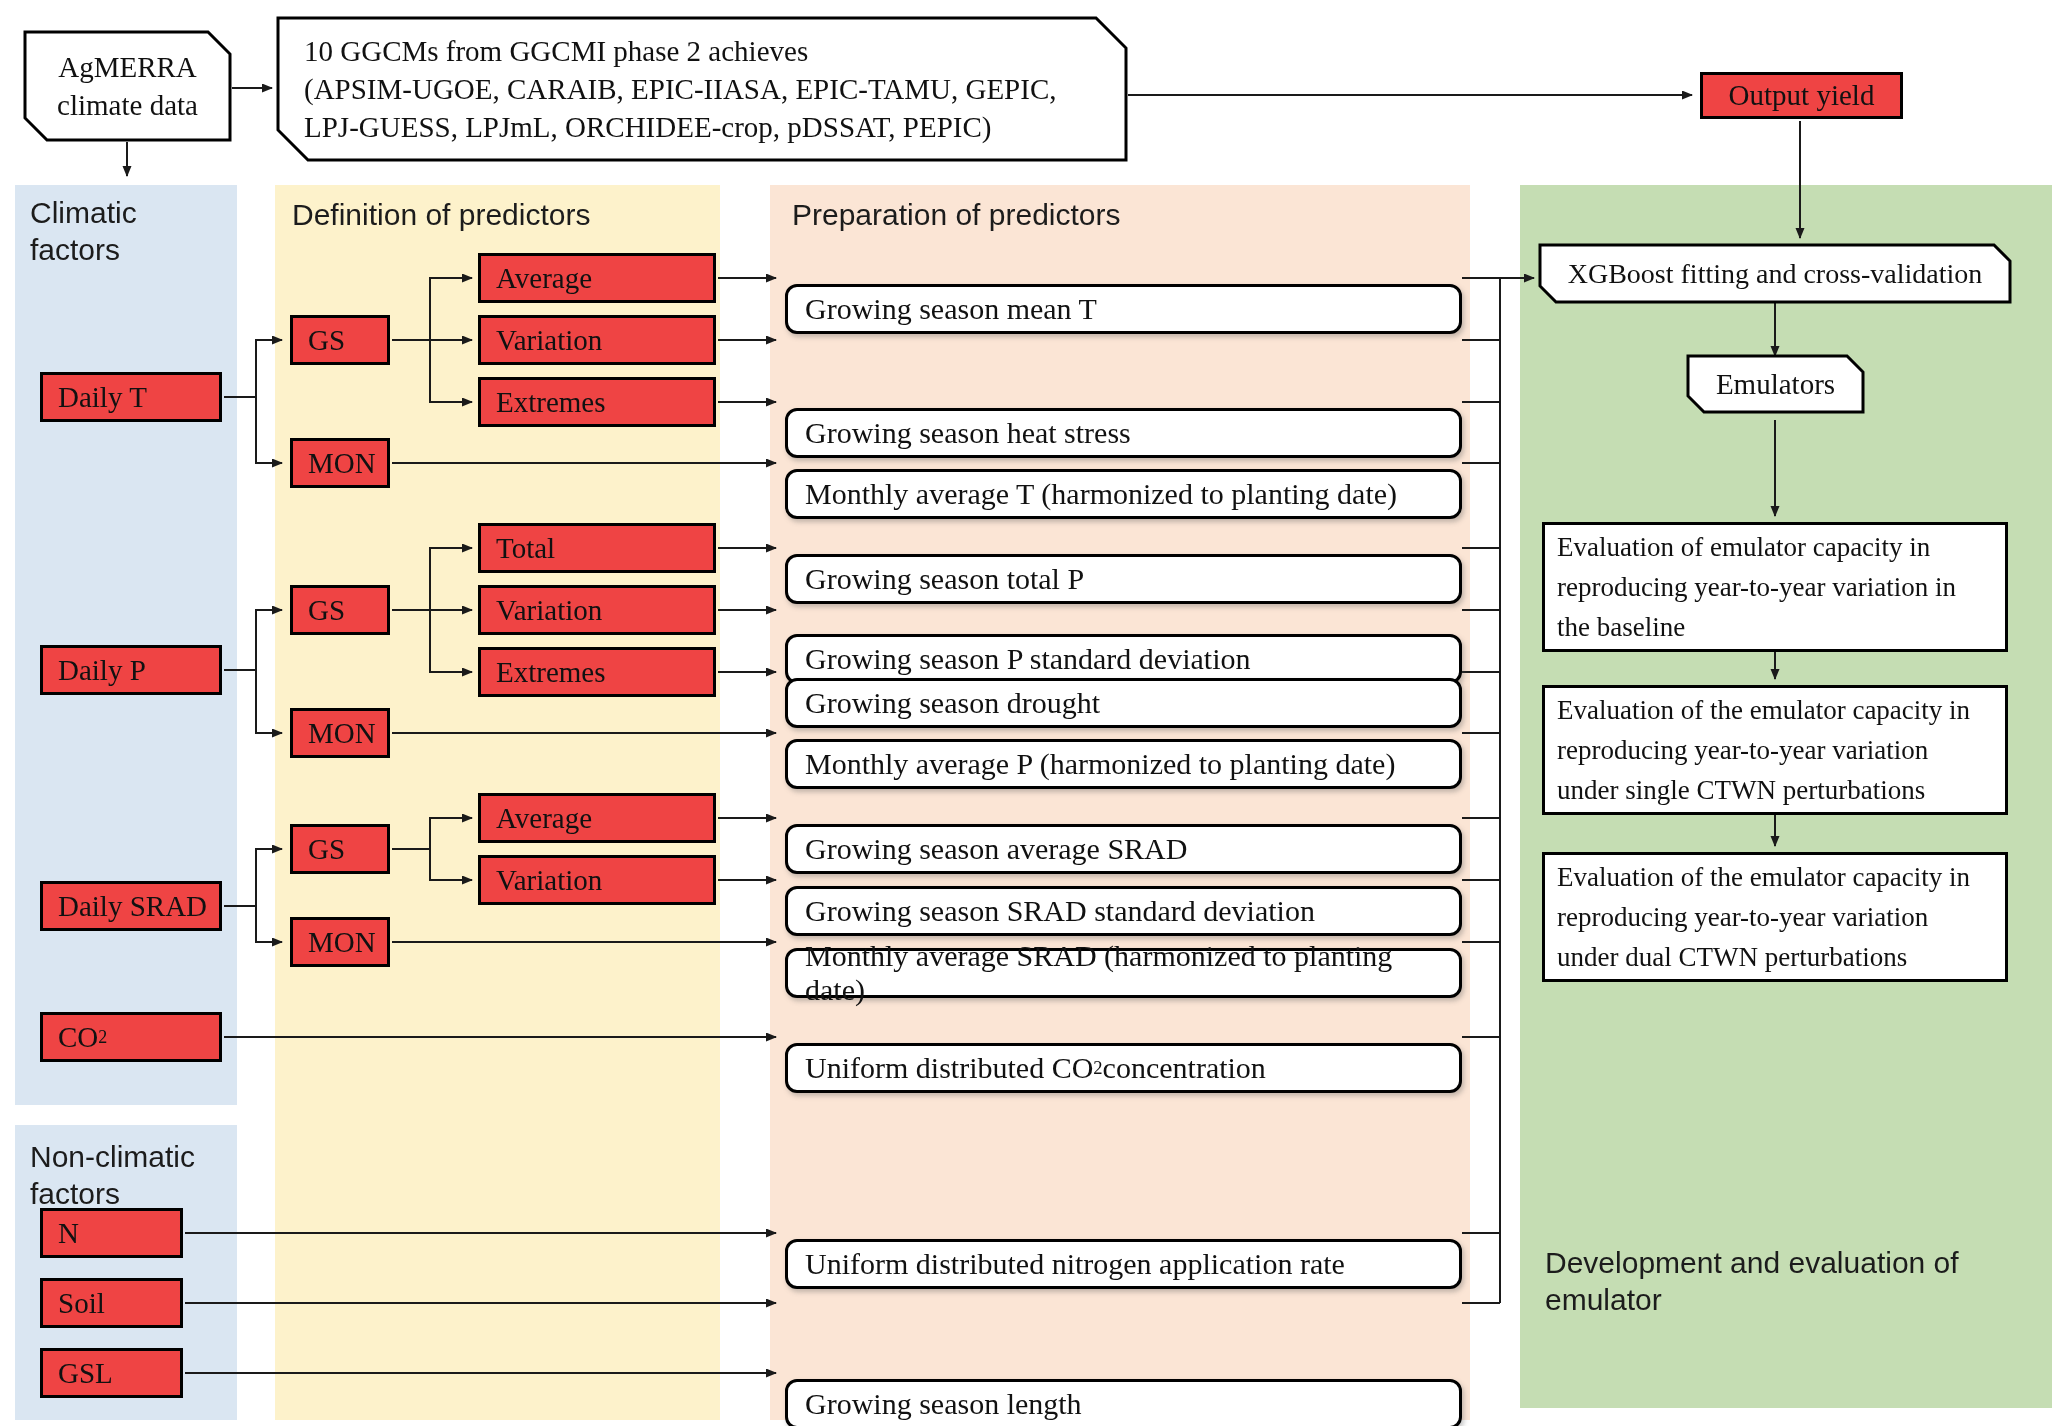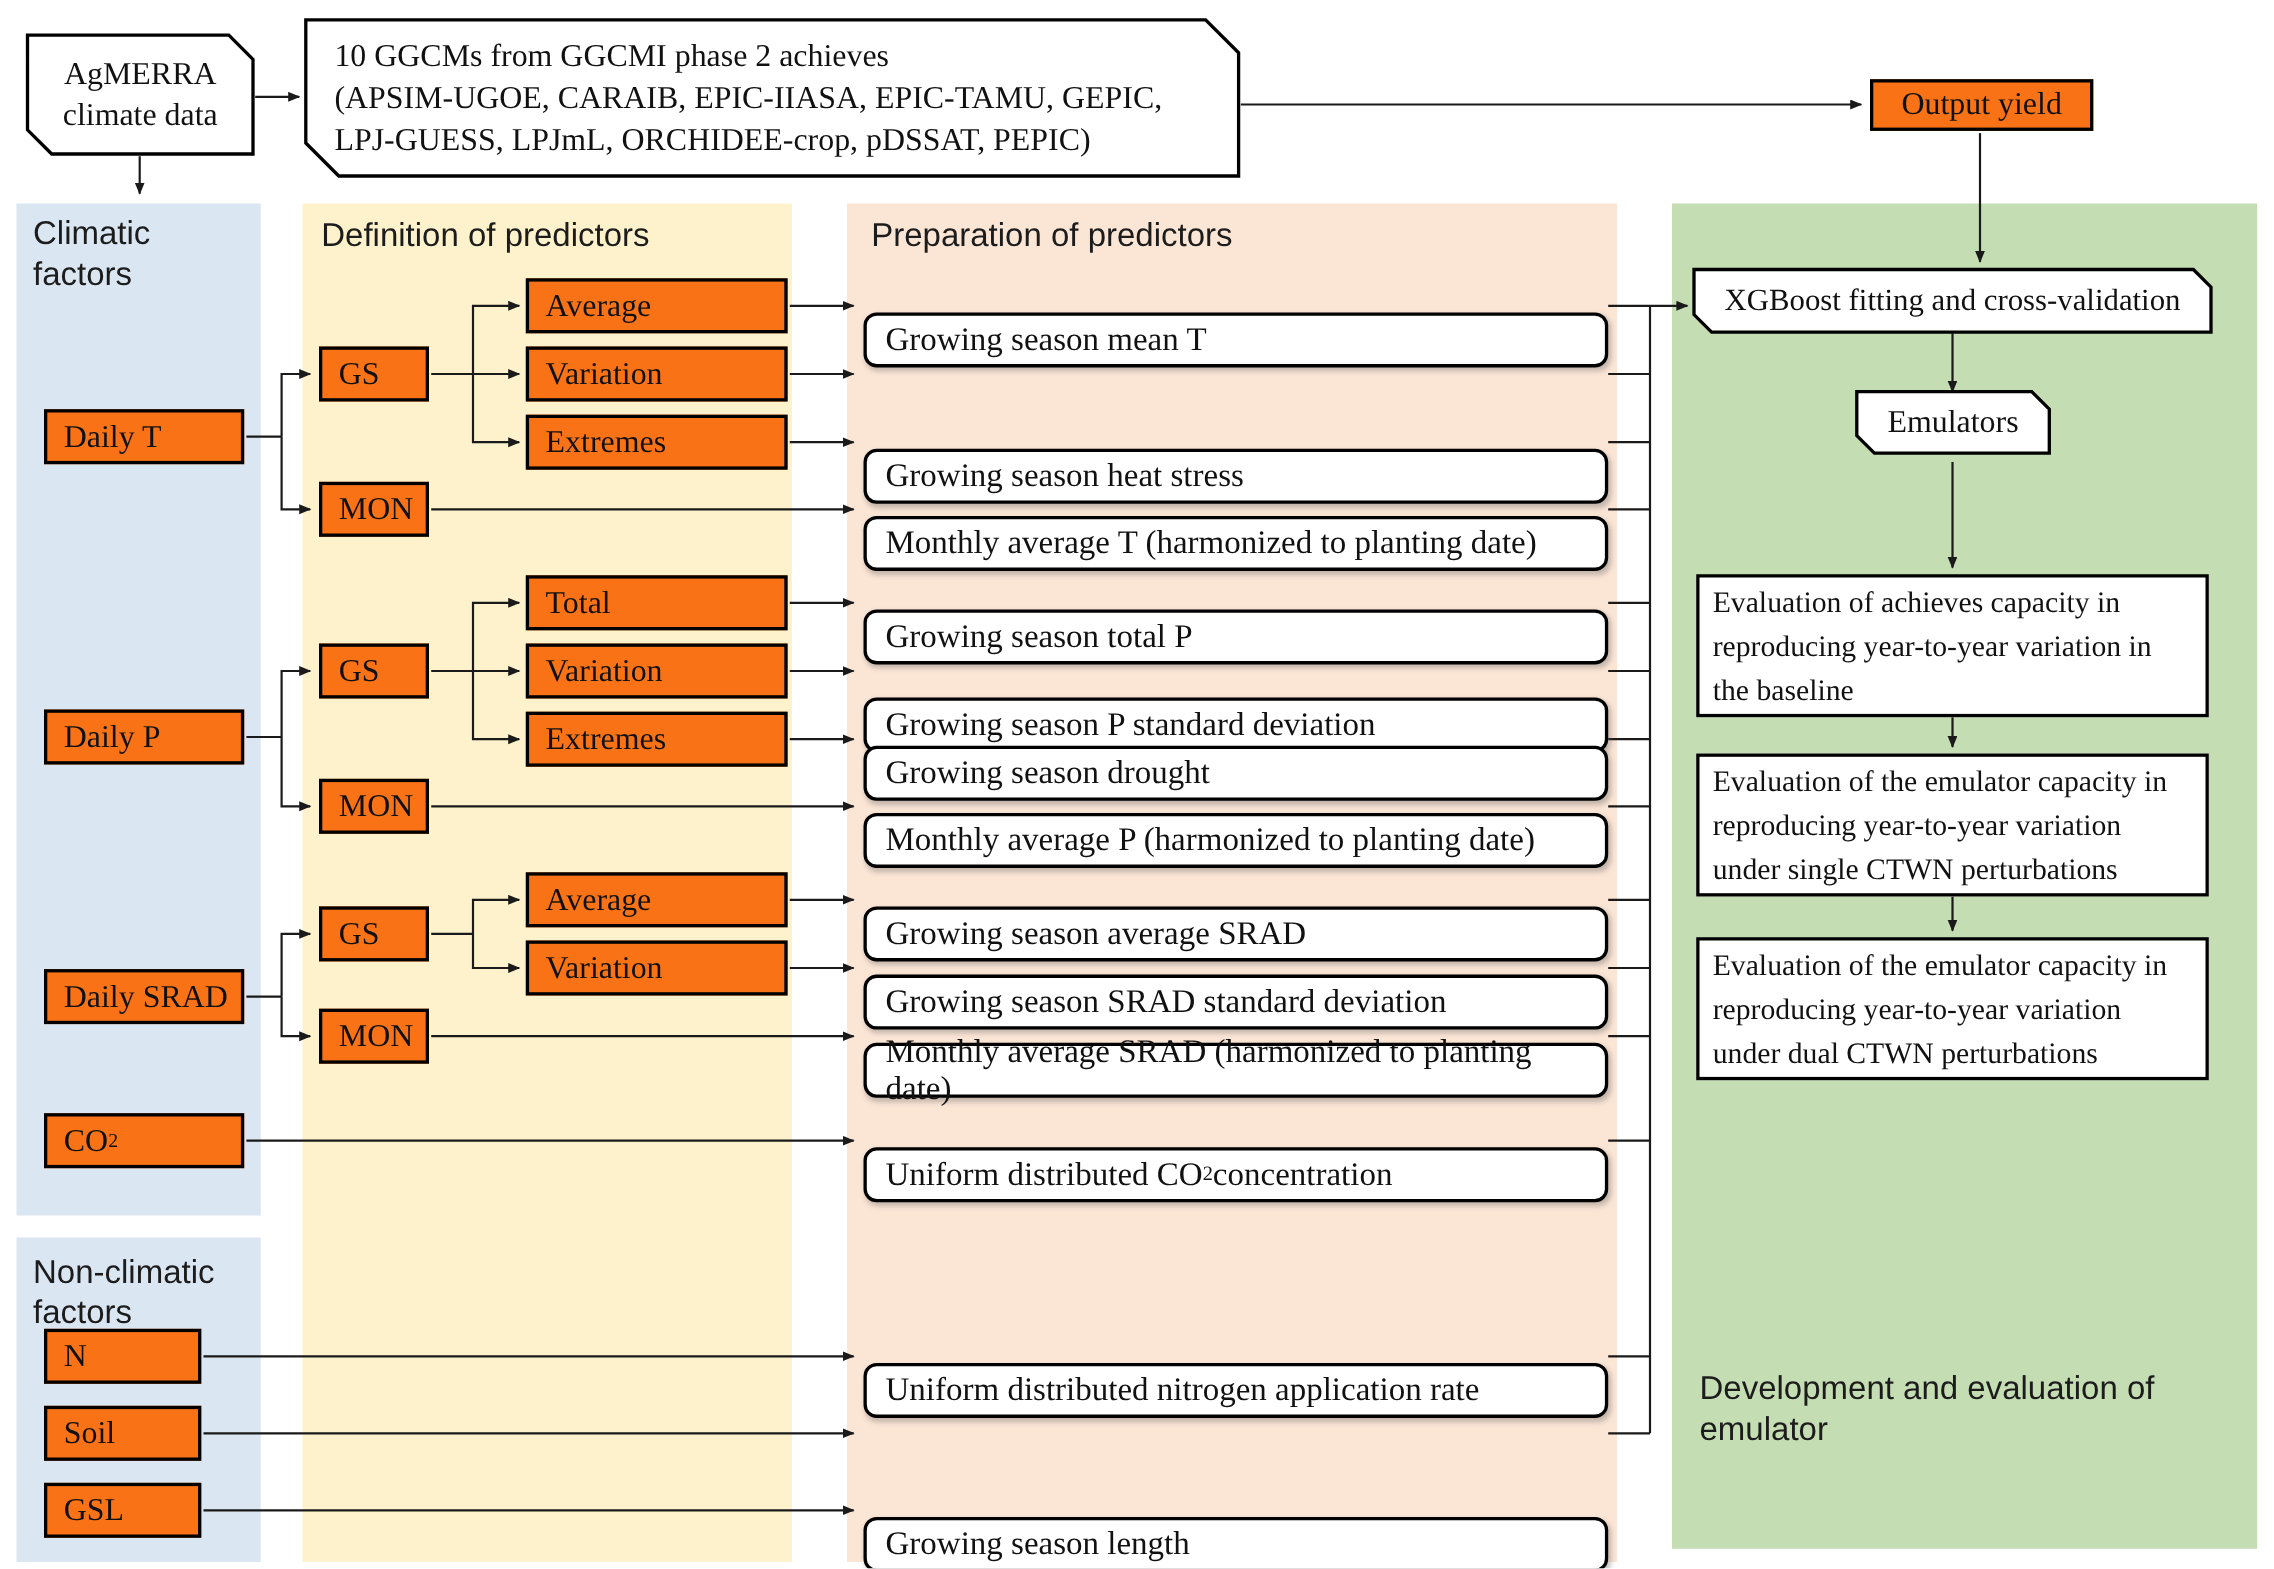--- a/index.html
+++ b/index.html
@@ -6,21 +6,21 @@
   #canvas{position:relative;width:2067px;height:1426px;background:#fff;overflow:hidden;
           font-family:"Liberation Serif", serif;color:#111;}
   .panel{position:absolute;z-index:0;}
   .panel.blue{background:#dae6f2;}
   .panel.yellow{background:#fdf2cb;}
   .panel.pink{background:#fbe5d5;}
   .panel.green{background:#c5ddb3;}
   .hdr{position:absolute;z-index:3;font-family:"Liberation Sans", sans-serif;
        font-weight:normal;font-size:30px;line-height:37px;color:#1c1c1c;}
   .node{position:absolute;z-index:2;box-sizing:border-box;display:flex;align-items:center;
-        font-size:29px;background:#f97316;border:3px solid #000;}
+        font-size:29px;background:#ef4444;border:3px solid #000;}
   .node.center{justify-content:center;text-align:center;}
   .node.padL{padding-left:15px;}
   .rnode{position:absolute;z-index:2;box-sizing:border-box;display:flex;align-items:center;
          font-size:30px;background:#fff;border:3px solid #000;border-radius:12px;
          padding-left:17px;box-shadow:2px 3px 5px rgba(90,90,90,0.35);margin-top:31px;}
   .snip{position:absolute;z-index:2;background:transparent;border:none;}
   .snip svg{position:absolute;left:0;top:0;overflow:visible;}
   .snip .lbl{position:absolute;left:0;top:0;width:100%;height:100%;display:flex;
              flex-direction:column;align-items:center;justify-content:center;
              font-size:29px;line-height:38px;text-align:center;}
@@ -281,21 +281,21 @@
   <div class="snip" style="left:1688px;top:356px;width:175px;height:56px;">
     <svg width="175" height="56" viewBox="0 0 175 56" preserveAspectRatio="none">
       <polygon points="0,0 159,0 175,16 175,56 16,56 0,40" fill="#fff" stroke="#000" stroke-width="3"></polygon>
     </svg>
     <div class="lbl">
       <span>Emulators</span>
     </div>
   </div>
 
   <div class="evalbox" style="left:1542px;top:522px;width:466px;height:130px;">
-    <span>Evaluation of achieves capacity in reproducing year-to-year variation in the baseline</span>
+    <span>Evaluation of emulator capacity in reproducing year-to-year variation in the baseline</span>
   </div>
   <div class="evalbox" style="left:1542px;top:685px;width:466px;height:130px;">
     <span>Evaluation of the emulator capacity in reproducing year-to-year variation under single CTWN perturbations</span>
   </div>
   <div class="evalbox" style="left:1542px;top:852px;width:466px;height:130px;">
     <span>Evaluation of the emulator capacity in reproducing year-to-year variation under dual CTWN perturbations</span>
   </div>
 
 </div>
 

